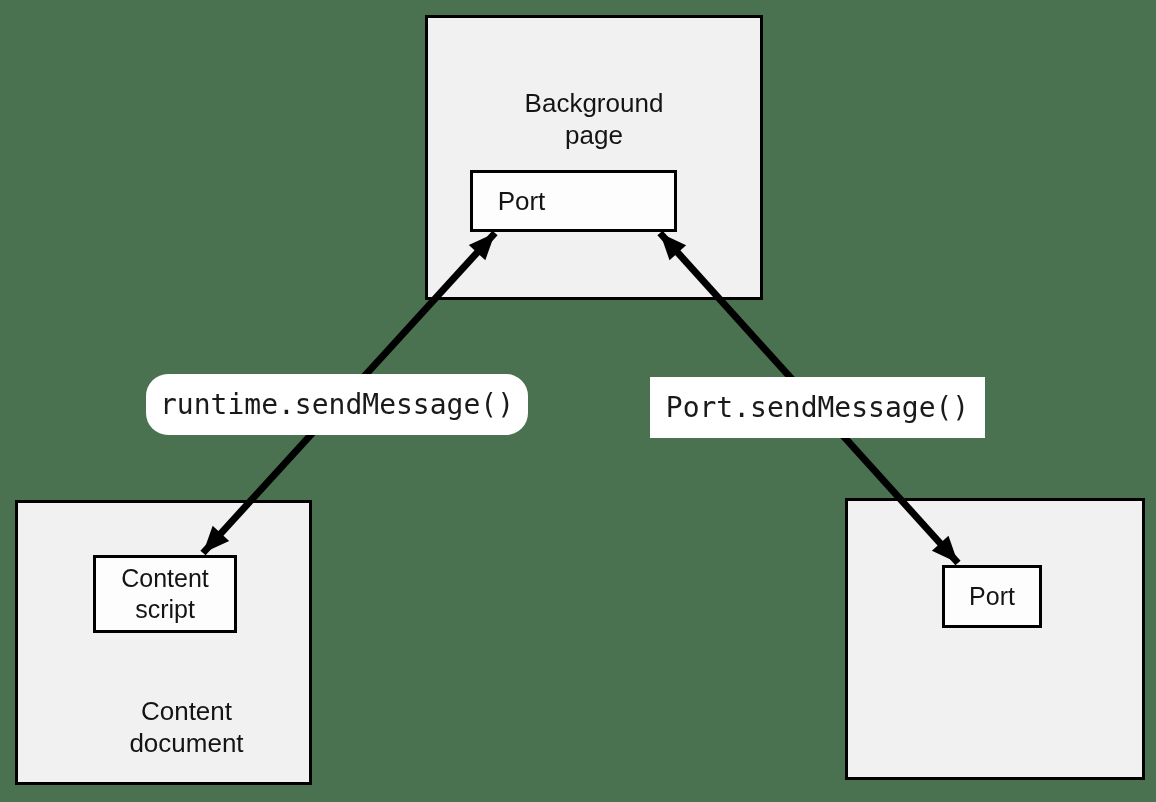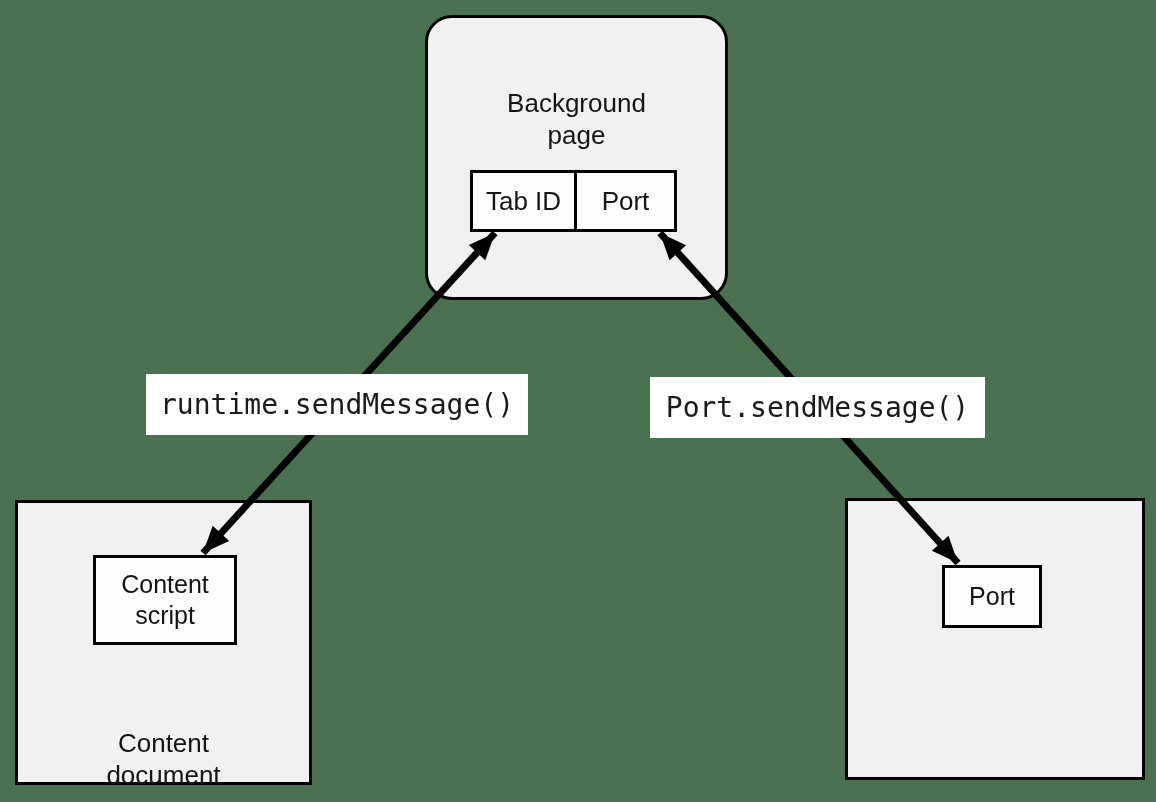--- a/index.html
+++ b/index.html
@@ -16,35 +16,35 @@
     color: #141414;
   }
 
   
   .outer-box {
     position: absolute;
     background: #f1f1f1;
     border: 3px solid #000;
     box-sizing: border-box;
   }
-  #background-page { left: 425px; top: 15px;  width: 303px; height: 285px; border-radius: 27px; }
+  #background-page { left: 425px; top: 15px;  width: 338px; height: 285px; }
   #content-document { left: 15px;  top: 500px; width: 297px; height: 285px; }
   #devtools-document { left: 845px; top: 498px; width: 300px; height: 282px; }
 
   .box-title {
     position: absolute;
     left: 0;
     width: 100%;
     text-align: center;
     font-size: 26px;
     line-height: 32px;
     white-space: pre-line;
   }
   #background-page .box-title { top: 37px; }
-  #content-document .box-title { top: 192px; }
+  #content-document .box-title { top: 160px; margin-left: 23px; }
   #devtools-document .box-title { top: 172px; }
 
   
   .title-wrap {
     display: inline-block;
     max-width: 170px;
   }
 
   
   .cell-row {
@@ -74,21 +74,21 @@
     background: #fdfdfd;
     border: 3px solid #000;
     box-sizing: border-box;
     display: flex;
     align-items: center;
     justify-content: center;
     text-align: center;
     font-size: 25px;
     line-height: 31px;
   }
-  #content-script { left: 75px; top: 52px; width: 144px; height: 90px; }
+  #content-script { left: 75px; top: 52px; width: 144px; height: 78px; }
   #devtools-port  { left: 94px; top: 64px; width: 100px; height: 63px; }
   .inner-wrap { display: inline-block; max-width: 120px; }
 
   
   #arrow-layer {
     position: absolute;
     left: 0; top: 0;
     width: 1156px;
     height: 802px;
     pointer-events: none;
@@ -99,34 +99,33 @@
     position: absolute;
     background: #ffffff;
     display: flex;
     align-items: center;
     justify-content: center;
     font-family: "DejaVu Sans Mono", monospace;
     font-size: 28px;
     color: #1a1a1a;
     box-sizing: border-box;
   }
-  #label-send { left: 146px; top: 374px; width: 382px; height: 61px; }
+  #label-send { left: 146px; top: 374px; width: 382px; height: 61px; border-radius: 22px; }
   #label-post { left: 650px; top: 377px; width: 335px; height: 61px; }
 </style>
 </head>
 <body>
 
 <div class="canvas">
 
   <div class="outer-box" id="background-page">
     <div class="box-title">
       <span class="title-wrap">Background page</span>
     </div>
     <div class="cell-row">
-      <div class="cell first">Tab ID</div>
       <div class="cell second">Port</div>
     </div>
   </div>
 
   <div class="outer-box" id="content-document">
     <div class="inner-box" id="content-script">
       <span class="inner-wrap">Content script</span>
     </div>
     <div class="box-title">
       <span class="title-wrap">Content document</span>

